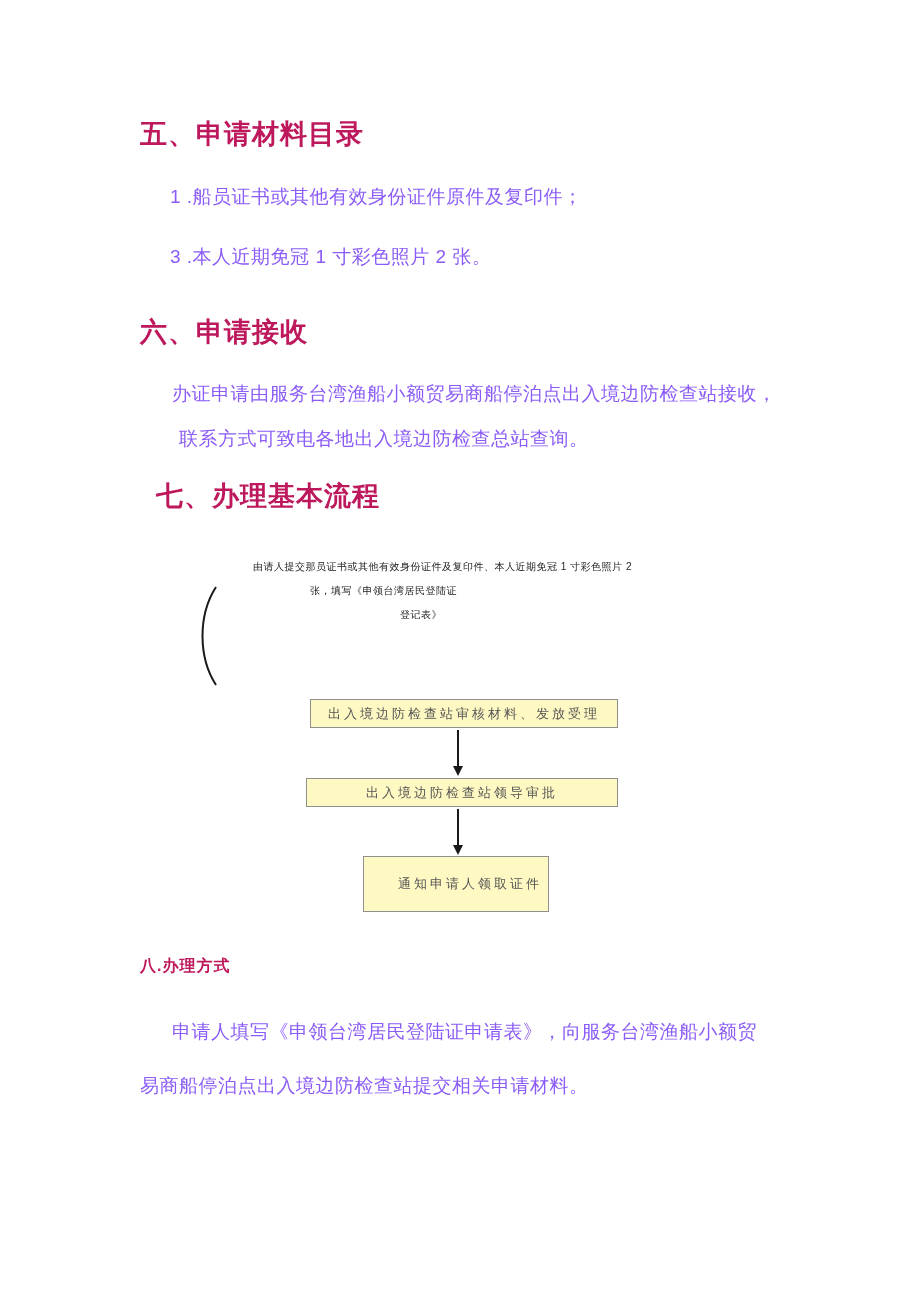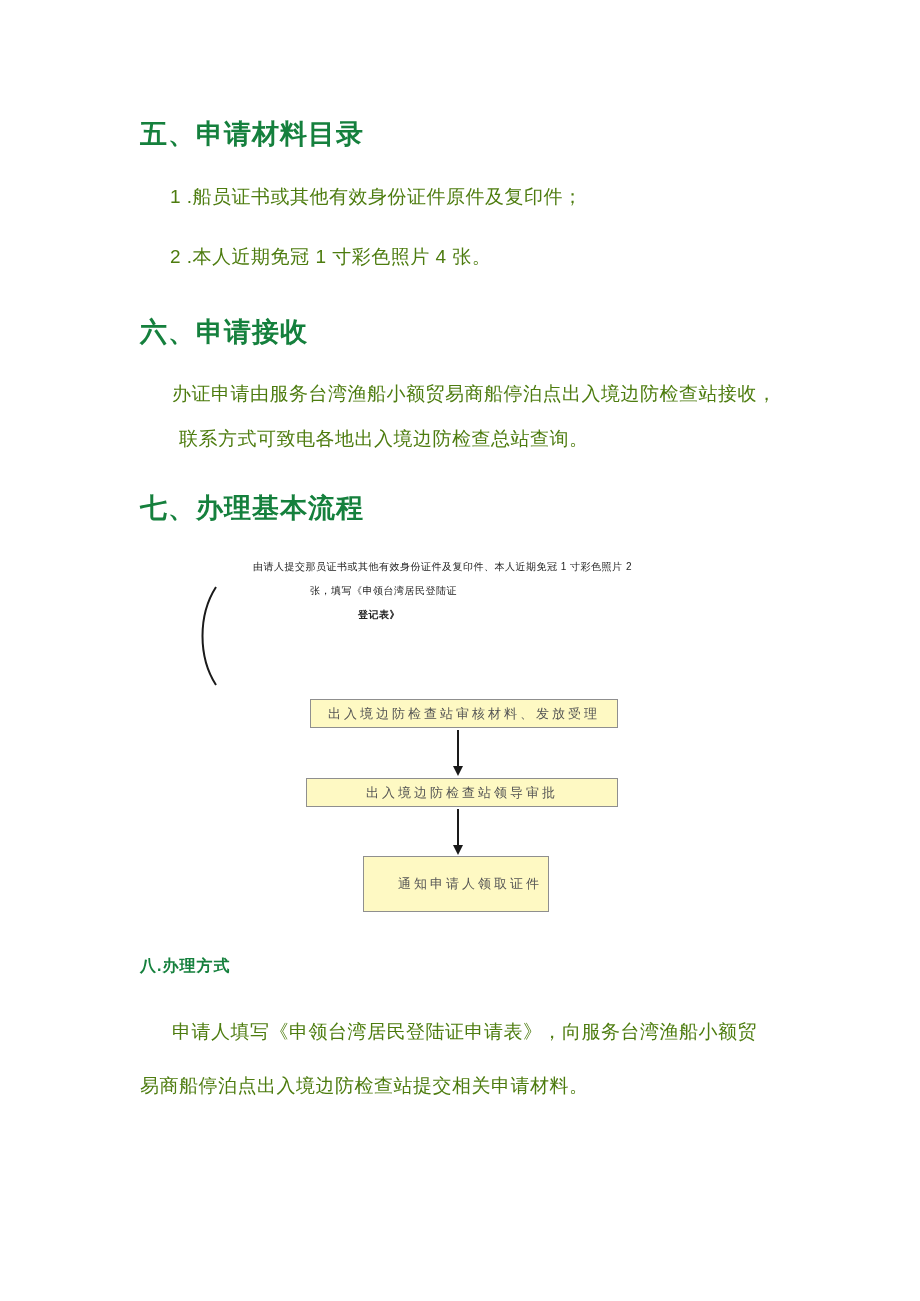--- a/index.html
+++ b/index.html
@@ -13,27 +13,27 @@
     height: 1301px;
     background: #ffffff;
     font-family: "Liberation Sans", sans-serif;
     color: #1a1a1a;
     overflow: hidden;
   }
   .abs { position: absolute; }
   .heading {
     font-size: 27px;
     font-weight: bold;
-    color: #15803d;
+    color: #be185d;
     letter-spacing: 1px;
     white-space: nowrap;
   }
   .body-text {
     font-size: 19px;
-    color: #4d7c0f;
+    color: #8b5cf6;
     letter-spacing: 0.5px;
     white-space: nowrap;
   }
   .flow-intro {
     font-size: 10px;
     color: #222;
     letter-spacing: 0.5px;
     white-space: nowrap;
   }
   .flow-box {
@@ -50,37 +50,37 @@
   }
   svg { display: block; }
 </style>
 </head>
 <body>
 
 <div class="page">
 
   <div class="abs heading" style="left:140px; top:116px;">五、申请材料目录</div>
   <div class="abs body-text" style="left:170px; top:184px;">1 .船员证书或其他有效身份证件原件及复印件；</div>
-  <div class="abs body-text" style="left:170px; top:244px;">2 .本人近期免冠 1 寸彩色照片 4 张。</div>
+  <div class="abs body-text" style="left:170px; top:244px;">3 .本人近期免冠 1 寸彩色照片 2 张。</div>
 
   <div class="abs body-text" style="left:172px; top:381px;">办证申请由服务台湾渔船小额贸易商船停泊点出入境边防检查站接收，</div>
   <div class="abs heading" style="left:140px; top:314px;">六、申请接收</div>
   <div class="abs body-text" style="left:140px; top:426px;margin-left:39px;">联系方式可致电各地出入境边防检查总站查询。</div>
 
-  <div class="abs heading" style="left:140px; top:478px;margin-top:12px;">七、办理基本流程</div>
+  <div class="abs heading" style="left:156px; top:478px;">七、办理基本流程</div>
 
   <div class="abs" style="left:0; top:0; width:920px; height:1301px; pointer-events:none;">
 
     <svg class="abs" style="left:193px; top:585px;" width="26" height="102" viewBox="0 0 26 102">
       <path d="M 23 2 C 5 30 5 72 23 100" stroke="#1a1a1a" stroke-width="2" fill="none"></path>
     </svg>
 
     <div class="abs flow-intro" style="left:253px; top:560px;">由请人提交那员证书或其他有效身份证件及复印件、本人近期免冠 1 寸彩色照片 2</div>
     <div class="abs flow-intro" style="left:310px; top:584px;">张，填写《申领台湾居民登陆证</div>
-    <div class="abs flow-intro" style="left:358px; top:608px;font-weight:bold;">登记表》</div>
+    <div class="abs flow-intro" style="left:400px; top:608px;">登记表》</div>
 
     <div class="abs flow-box" style="left:310px; top:699px; width:308px; height:29px;">出入境边防检查站审核材料、发放受理</div>
 
     <svg class="abs" style="left:450px; top:730px;" width="16" height="46" viewBox="0 0 16 46">
       <line x1="8" y1="0" x2="8" y2="36" stroke="#1a1a1a" stroke-width="2"></line>
       <polygon points="3,36 13,36 8,46" fill="#1a1a1a"></polygon>
     </svg>
 
     <div class="abs flow-box" style="left:306px; top:778px; width:312px; height:29px;">出入境边防检查站领导审批</div>
 

